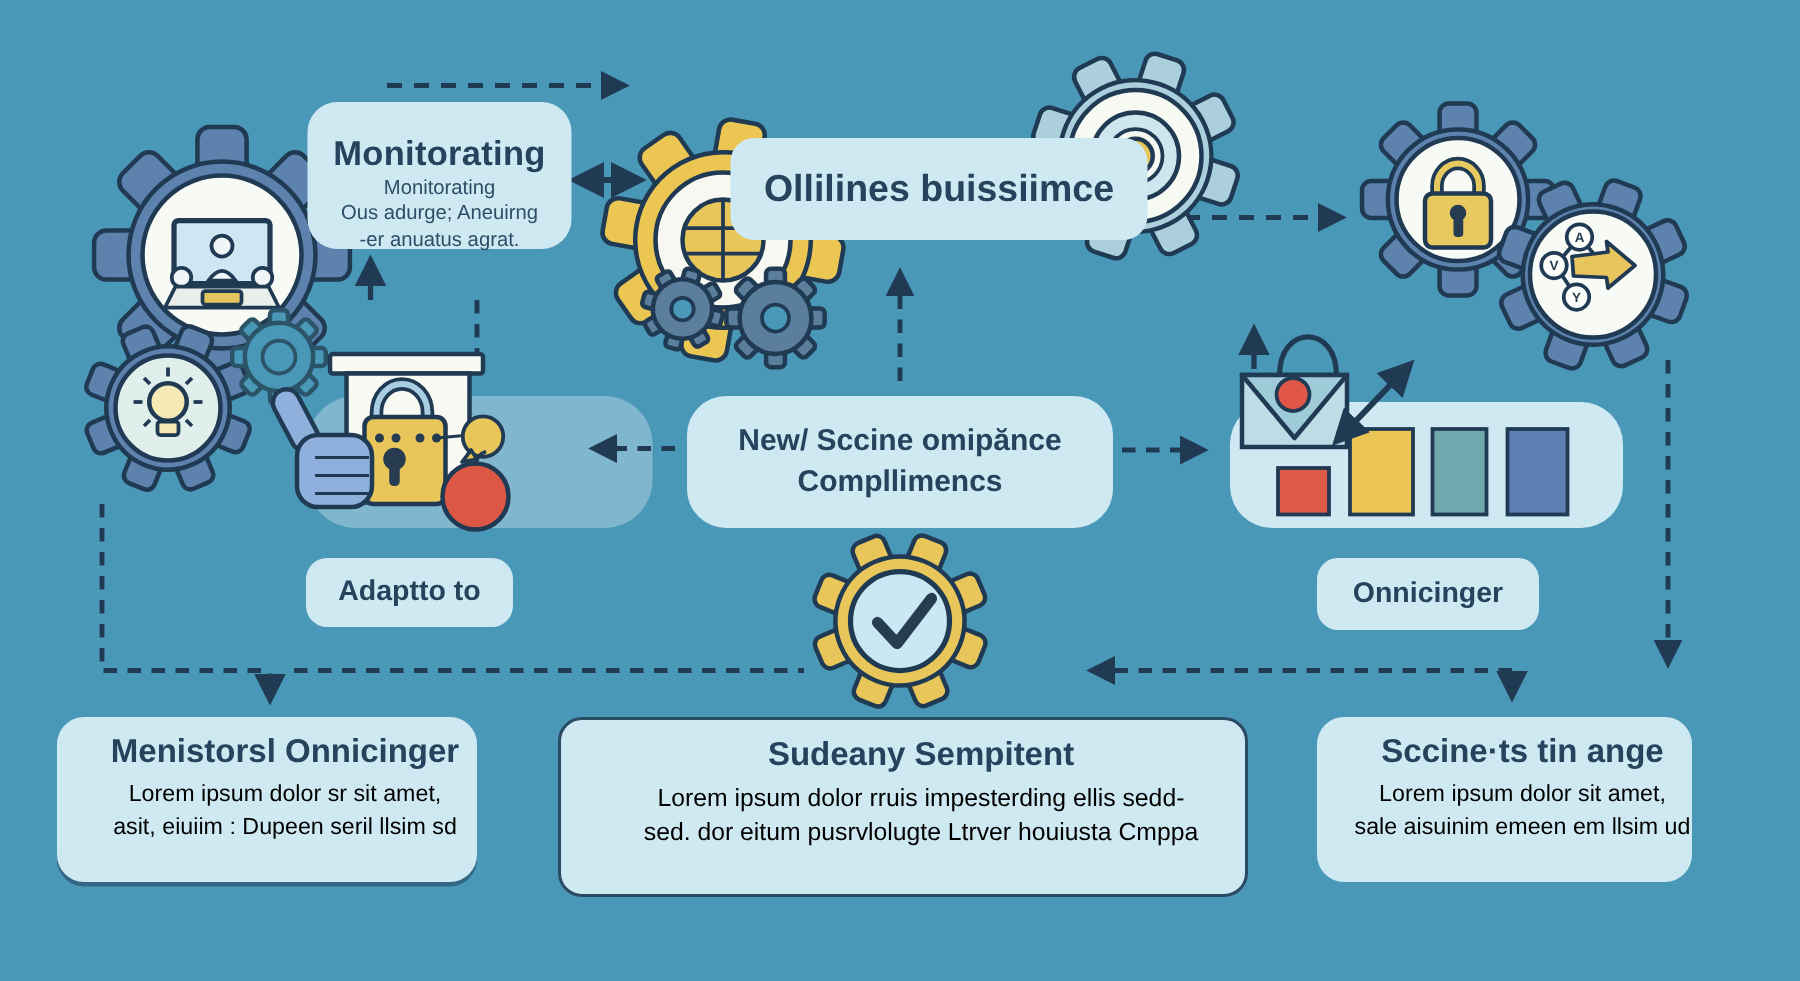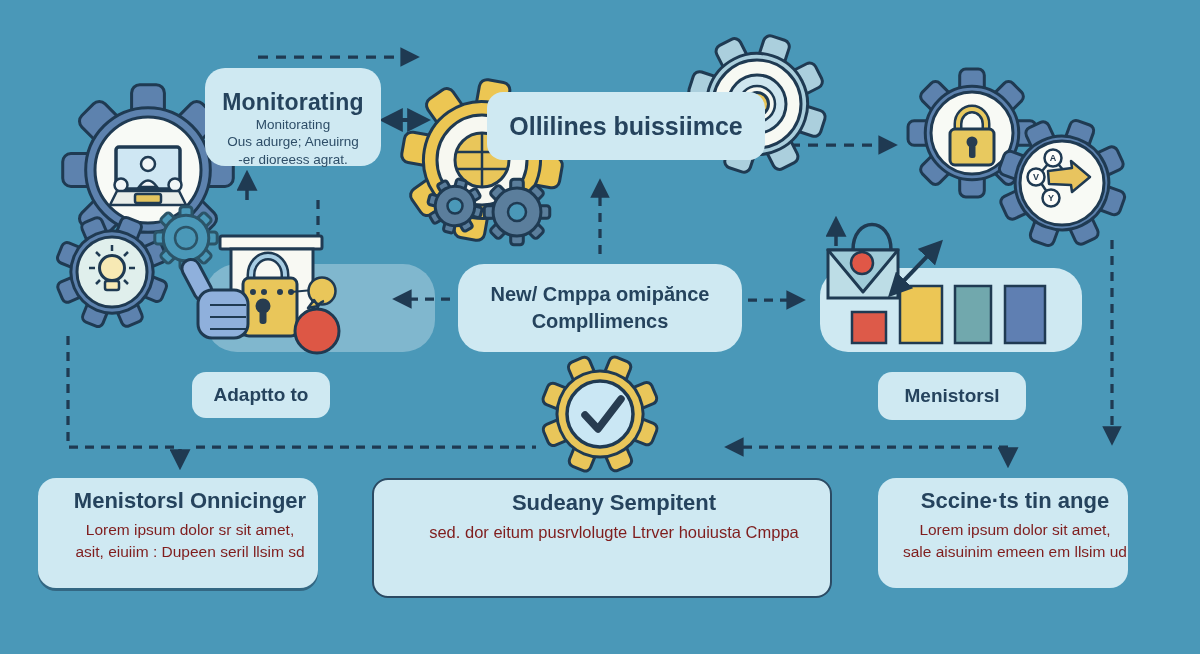--- a/index.html
+++ b/index.html
@@ -11,28 +11,28 @@
   .artlayer{position:absolute;left:0;top:0;width:1200px;height:654px;}
   .box{
     position:absolute;background:#cfe9f2;color:#25435d;text-align:center;
     border-radius:18px;box-sizing:border-box;
   }
   .t-big{font-size:23px;font-weight:700;letter-spacing:.2px;}
   .t-sub{font-size:13.5px;font-weight:500;line-height:1.28;color:#2e4e68;}
   .b-monitorating{left:205px;top:68px;width:176px;height:98px;padding-top:21px;border-radius:20px;}
   .b-ollilines{left:487px;top:92px;width:278px;height:68px;display:flex;align-items:center;justify-content:center;font-size:25px;font-weight:700;border-radius:16px;}
   .b-compliance{left:458px;top:264px;width:284px;height:88px;display:flex;flex-direction:column;align-items:center;justify-content:center;font-size:20px;font-weight:700;line-height:1.35;border-radius:26px;}
-  .b-adaptto{left:192px;top:372px;width:138px;height:46px;display:flex;align-items:center;justify-content:center;font-size:19px;font-weight:700;border-radius:14px;text-align:center;}
+  .b-adaptto{left:204px;top:372px;width:138px;height:46px;display:flex;align-items:center;justify-content:center;font-size:19px;font-weight:700;border-radius:14px;text-align:center;}
   .b-inventnont{left:878px;top:372px;width:148px;height:48px;display:flex;align-items:center;justify-content:center;font-size:19px;font-weight:700;border-radius:14px;}
   .b-bottom{padding-top:10px;padding-left:24px;}
   .b-bl{left:38px;top:478px;width:280px;height:110px;box-shadow:0 3px 0 rgba(24,45,66,.45);}
   .b-bm{left:372px;top:478px;width:460px;height:120px;border:2.5px solid #2b4a63;border-radius:16px;}
   .b-br{left:878px;top:478px;width:250px;height:110px;}
   .bt{font-size:22px;font-weight:700;margin-bottom:5px;}
-  .bb{font-size:15.5px;font-weight:500;line-height:1.45;color:#7f1d1d;}
+  .bb{font-size:15.5px;font-weight:500;line-height:1.45;color:#000000;}
   .b-bm .bb{font-size:16.5px;line-height:1.4;}
 </style>
 </head>
 <body>
 
 <div class="canvas">
 
   <svg class="artlayer" viewBox="0 0 1200 654">
     <defs>
       <marker id="ah" viewBox="0 0 10 10" refX="7" refY="5" markerWidth="6" markerHeight="6" orient="auto-start-reverse">
@@ -219,48 +219,49 @@
       <circle cx="862" cy="263" r="11" fill="#e05747" stroke="#1f3a52" stroke-width="2.5"></circle>
       <path d="M836,246 V222" fill="none" stroke="#1f3a52" stroke-width="3.5" marker-end="url(#ah)"></path>
       <path d="M893,292 L938,245" fill="none" stroke="#1f3a52" stroke-width="4" marker-start="url(#ah)" marker-end="url(#ah)"></path>
     </g>
   </svg>
 
   <div class="box b-monitorating">
     <div class="t-big">Monitorating</div>
     <div class="t-sub">Monitorating</div>
     <div class="t-sub">Ous adurge; Aneuirng</div>
-    <div class="t-sub">-er dioreess agrat.</div>
+    <div class="t-sub">-er anuatus agrat.</div>
   </div>
 
   <div class="box b-ollilines">
     <span>Ollilines buissiimce</span>
   </div>
 
   <div class="box b-compliance">
-    <span>New/ Cmppa omipănce</span>
+    <span>New/ Sccine omipănce</span>
     <span>Compllimencs</span>
   </div>
 
   <div class="box b-adaptto">
     <span>Adaptto to</span>
   </div>
 
   <div class="box b-inventnont">
-    <span>Menistorsl</span>
+    <span>Onnicinger</span>
   </div>
 
   <div class="box b-bottom b-bl">
     <div class="bt">Menistorsl Onnicinger</div>
     <div class="bb">Lorem ipsum dolor sr sit amet,</div>
     <div class="bb">asit, eiuiim : Dupeen seril llsim sd</div>
   </div>
 
   <div class="box b-bottom b-bm">
     <div class="bt">Sudeany Sempitent</div>
+    <div class="bb">Lorem ipsum dolor rruis impesterding ellis sedd-</div>
     <div class="bb">sed. dor eitum pusrvlolugte Ltrver houiusta Cmppa</div>
   </div>
 
   <div class="box b-bottom b-br">
     <div class="bt">Sccine·ts tin ange</div>
     <div class="bb">Lorem ipsum dolor sit amet,</div>
     <div class="bb">sale aisuinim emeen em llsim ud</div>
   </div>
 
 </div>

